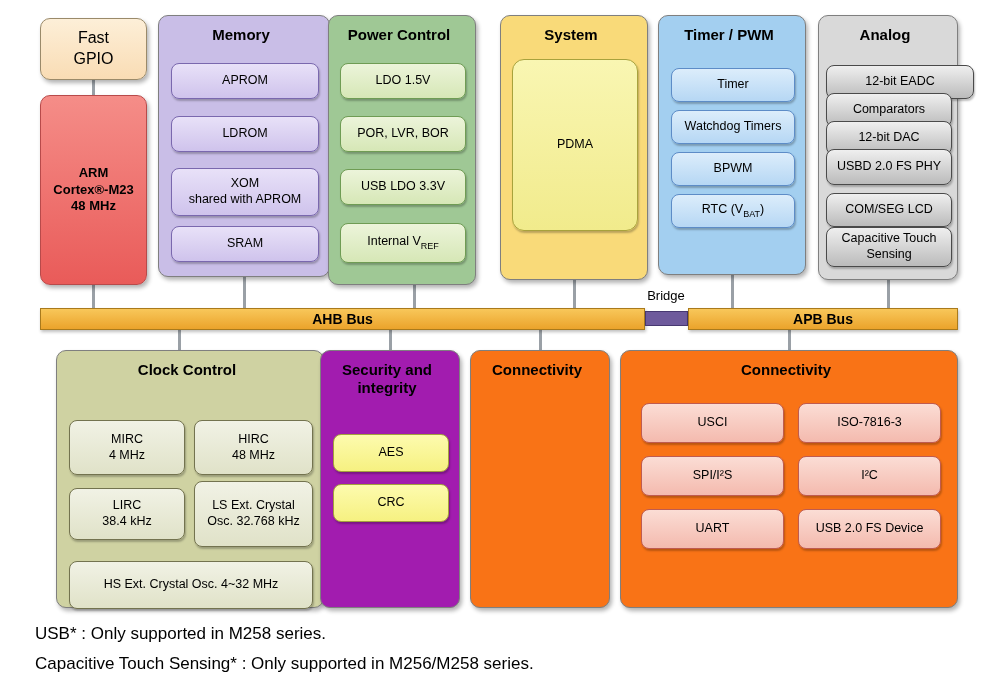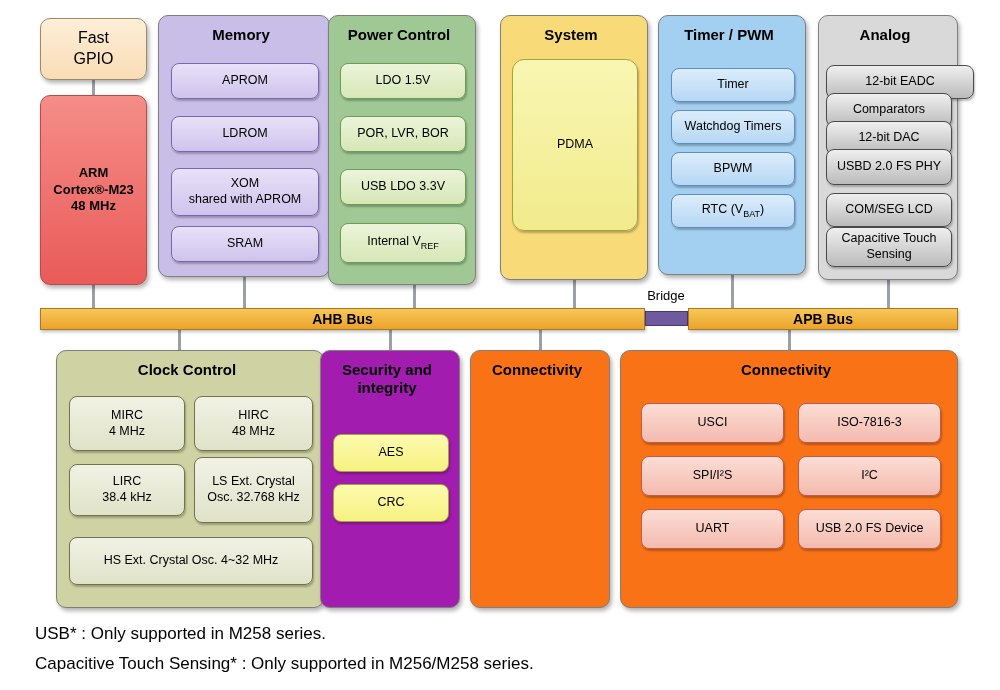--- a/index.html
+++ b/index.html
@@ -37,21 +37,21 @@
   .c-analog   { background:#D9D9D9; }
   .c-clock    { background:#CFD2A2; }
   .c-security { background:#a21caf; }
   .c-conn     { background:#f97316; }
 
   .mem-item { background:linear-gradient(#E8E1F8,#CFC3EC); border:1px solid #7A68AE; }
   .pow-item { background:linear-gradient(#ECF4DA,#D6E7B6); border:1px solid #6F9C54; }
   .pdma-item{ background:linear-gradient(#F9F6B2,#F1EB8C); border:1px solid #A8A23C; border-radius:12px; }
   .tim-item { background:linear-gradient(#DCEDFB,#B6D7F4); border:1px solid #5D8CC7; }
   .ana-item { background:linear-gradient(#EFEFEF,#BBBBBB); border:1px solid #4a4a4a; }
-  .clk-item { background:linear-gradient(#F1F2E5,#E0E2C8); border:1px solid #73734F; }
+  .clk-item { background:linear-gradient(#F1F2E5,#E0E2C8); border:1px solid #73734F;margin-top:24px; }
   .sec-item { background:linear-gradient(#FDFBAE,#F6F181); border:1px solid #A3A23B; }
   .con-item { background:linear-gradient(#FBDDD5,#F4BAAE); border:1px solid #BF5B50; }
   .ext-item { border-radius:10px; }
 
   .bus {
     position:absolute; background:linear-gradient(#F8C75A,#EBA32B); border:1px solid #A97A1C;
     display:flex; align-items:center; justify-content:center;
     box-shadow:1px 2px 3px rgba(0,0,0,.25);
   }
   .bus-label { font-size:14px; font-weight:600; }

